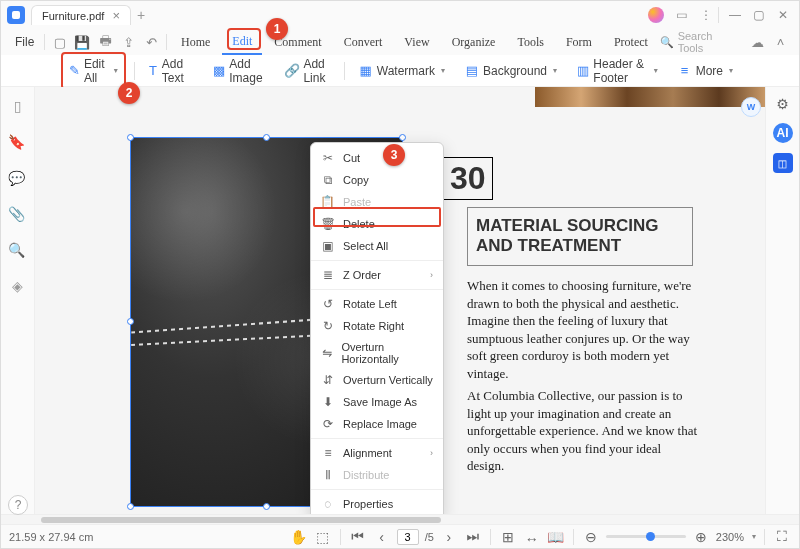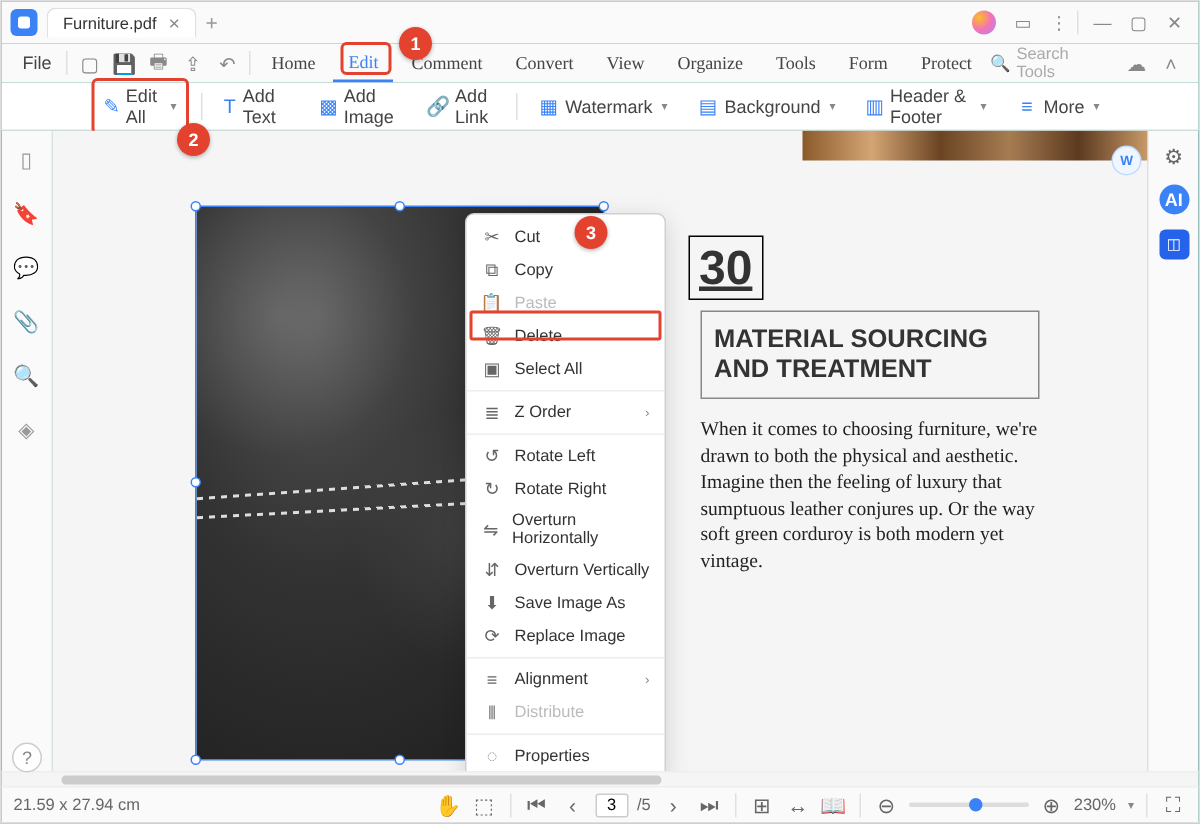--- a/index.html
+++ b/index.html
@@ -49,21 +49,21 @@
 
 .selected-img { position: absolute; left: 95px; top: 50px; width: 273px; height: 370px; background: radial-gradient(ellipse at 30% 20%, #555 0%, #333 40%, #1a1a1a 100%); border: 1px solid #3b82f6; }
 .selected-img::before { content: ""; position: absolute; inset: 0; background: radial-gradient(circle at 20% 20%, rgba(255,255,255,0.15) 0%, transparent 25%), radial-gradient(circle at 70% 60%, rgba(255,255,255,0.08) 0%, transparent 30%); }
 .stitch { position: absolute; top: 50%; left: 0; right: 0; height: 2px; background: repeating-linear-gradient(90deg, #ddd 0 4px, transparent 4px 8px); transform: rotate(-4deg); }
 .stitch2 { top: 54%; transform: rotate(-3deg); }
 .handle { position: absolute; width: 7px; height: 7px; background: #fff; border: 1px solid #3b82f6; border-radius: 50%; }
 .h-tl { top: -4px; left: -4px; } .h-tm { top: -4px; left: 50%; margin-left: -4px; } .h-tr { top: -4px; right: -4px; }
 .h-ml { top: 50%; left: -4px; margin-top: -4px; } .h-mr { top: 50%; right: -4px; margin-top: -4px; }
 .h-bl { bottom: -4px; left: -4px; } .h-bm { bottom: -4px; left: 50%; margin-left: -4px; } .h-br { bottom: -4px; right: -4px; }
 
-.doc-num { position: absolute; left: 424px; top: 70px; font-size: 32px; font-weight: 900; font-family: Arial Black, Arial; border: 1px solid #000; padding: 2px 6px; text-decoration: underline; }
+.doc-num { position: absolute; left: 408px; top: 70px; font-size: 32px; font-weight: 900; font-family: Arial Black, Arial; border: 1px solid #000; padding: 2px 6px; }
 .doc-head { position: absolute; left: 432px; top: 120px; width: 226px; border: 1px solid #888; padding: 8px; font-size: 17px; font-weight: 900; font-family: Arial Black, Arial; line-height: 1.2; }
 .doc-p { position: absolute; left: 432px; width: 232px; font-family: Garamond, Georgia, serif; font-size: 13px; line-height: 1.35; color: #222; }
 .p1 { top: 190px; } .p2 { top: 300px; }
 
 
 .ctx { position: absolute; left: 275px; top: 55px; width: 134px; background: #fff; border: 1px solid #d0d0d0; border-radius: 6px; box-shadow: 0 4px 16px rgba(0,0,0,0.15); padding: 4px 0; font-size: 11px; color: #333; }
 .ctx-item { display: flex; align-items: center; gap: 8px; padding: 4px 10px; position: relative; }
 .ctx-item.disabled { color: #bbb; }
 .ctx-item .arrow { margin-left: auto; font-size: 9px; color: #888; }
 .ctx-sep { height: 1px; background: #eee; margin: 3px 0; }
@@ -200,20 +200,21 @@
         <div class="handle h-ml"></div>
         <div class="handle h-mr"></div>
         <div class="handle h-bl"></div>
         <div class="handle h-bm"></div>
         <div class="handle h-br"></div>
       </div>
 
       <div class="doc-num">30</div>
       <div class="doc-head">MATERIAL SOURCING AND TREATMENT</div>
       <div class="doc-p p1">When it comes to choosing furniture, we're drawn to both the physical and aesthetic. Imagine then the feeling of luxury that sumptuous leather conjures up. Or the way soft green corduroy is both modern yet vintage.</div>
+      <div class="doc-p p2">At Columbia Collective, our passion is to light up your imagination and create an unforgettable experience. And we know that only occurs when you find your ideal design.</div>
 
       <div class="ctx">
         <div class="ctx-item">
             <span class="ctx-icon">✂</span>
             <span>Cut</span>
           </div>
         <div class="ctx-item">
             <span class="ctx-icon">⧉</span>
             <span>Copy</span>
           </div>

